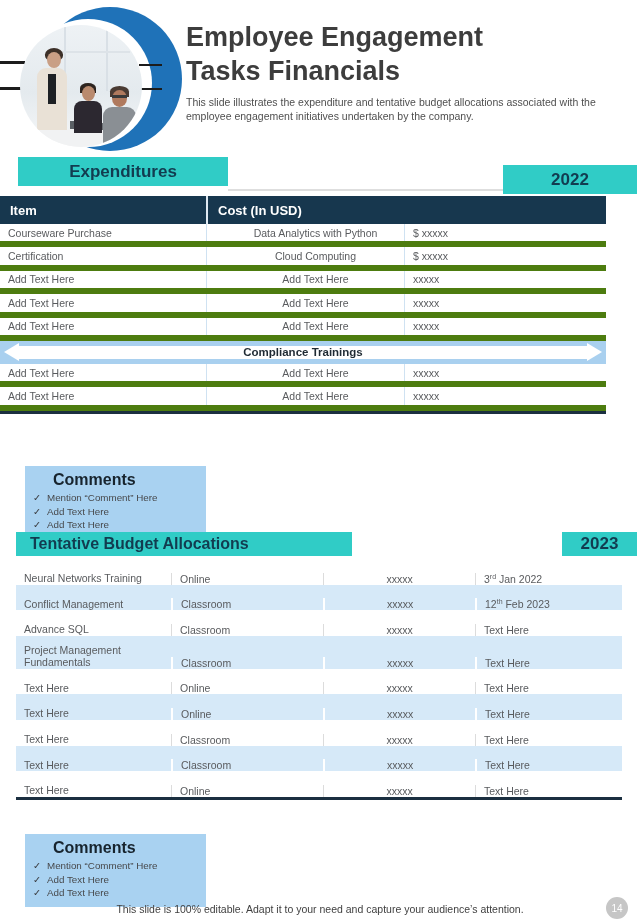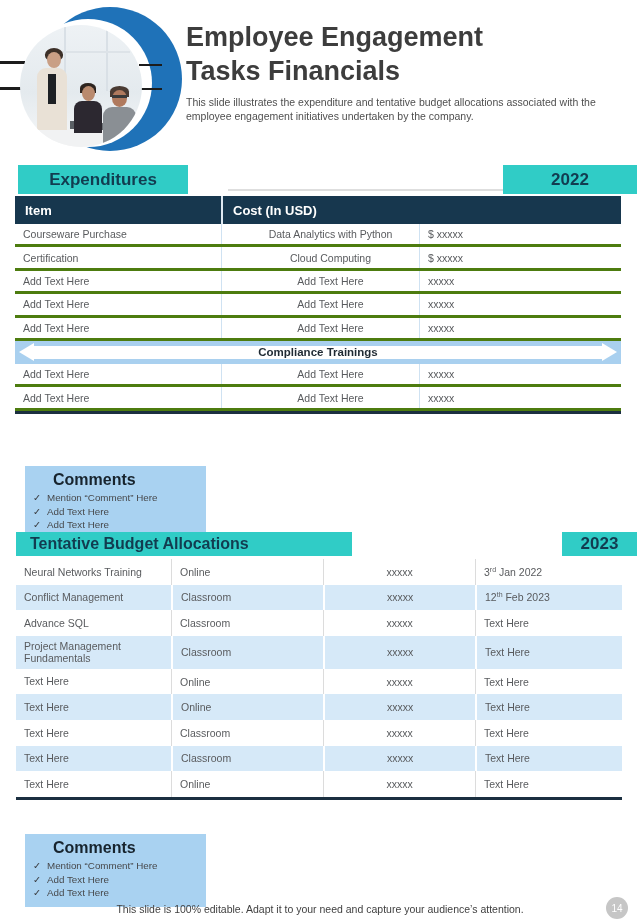--- a/index.html
+++ b/index.html
@@ -32,53 +32,53 @@
   .pC-head{left:92px;top:65px;width:15px;height:17px;border-radius:50%;background:#b07a5e;}
   .pC-glasses{left:92px;top:70px;width:15px;height:3px;background:#3a3a3a;}
   .pC-body{left:83px;top:82px;width:33px;height:40px;border-radius:9px 9px 0 0;background:#8a8f94;}
   .desk{left:0;top:104px;width:122px;height:20px;background:#f1f2f3;}
   .laptop1{left:50px;top:96px;width:18px;height:8px;background:#5a5f64;}
   .laptop2{left:76px;top:98px;width:20px;height:7px;background:#6a6f74;}
   .title{position:absolute;left:186px;top:20px;width:370px;font-size:27px;line-height:34px;font-weight:bold;color:#3d3d3d;}
   .subtitle{position:absolute;left:186px;top:95px;width:448px;font-size:10.5px;line-height:14px;color:#4f4f4f;}
   
   .banner{position:absolute;background:#30CCC6;color:#123C50;font-weight:bold;display:flex;align-items:center;}
-  #exp-banner{left:18px;top:165px;width:170px;height:29px;font-size:17px;justify-content:center;}
+  #exp-banner{left:18px;top:157px;width:210px;height:29px;font-size:17px;justify-content:center;}
   #exp-year{left:503px;top:165px;width:134px;height:29px;font-size:17px;justify-content:center;}
   #exp-connector{position:absolute;left:228px;top:189px;width:275px;height:2px;background:#dedede;}
   #bud-banner{left:16px;top:532px;width:322px;height:24px;font-size:16px;padding-left:14px;}
   #bud-year{left:562px;top:532px;width:75px;height:24px;font-size:17px;justify-content:center;}
   
-  #etable{position:absolute;left:15px;top:196px;width:606px;border-bottom:3px solid #1b2f40;}
+  #etable{position:absolute;left:0;top:196px;width:606px;border-bottom:3px solid #1b2f40;}
   #etable *,#btable *{box-sizing:border-box;}
   .ehead{display:flex;background:#17374E;height:28px;}
   .hc{display:flex;align-items:center;padding-left:10px;color:#fff;font-weight:bold;font-size:13px;}
   .hc1{width:206px;}.hc2{width:198px;}.hc3{width:202px;}
   .hc + .hc{border-left:2px solid #dfe9f2;}
   .arow{position:relative;height:23px;background:#A9D0EF;}
   .abar{position:absolute;left:18px;right:18px;top:5px;bottom:5px;background:#fff;}
   .ah{position:absolute;width:0;height:0;border-top:9px solid transparent;border-bottom:9px solid transparent;top:2.5px;}
   .ah.l{left:4px;border-right:15px solid #fff;}
   .ah.r{right:4px;border-left:15px solid #fff;}
   .albl{position:absolute;left:0;width:100%;top:0;text-align:center;line-height:23px;font-weight:bold;font-size:11.5px;color:#1f2a33;}
-  .drow{display:flex;height:23.4px;background:#fff;border-bottom:3px solid #4d7c0f;font-size:10.5px;color:#595b5e;}
+  .drow{display:flex;height:23.4px;background:#fff;border-bottom:6px solid #4d7c0f;font-size:10.5px;color:#595b5e;}
   .dc{display:flex;align-items:center;padding-left:20px;}
   .dc1{width:206px;padding-left:8px;}
   .dc2{width:198px;justify-content:center;text-align:center;}
   .dc3{width:202px;padding-left:8px;}
   .dc + .dc{border-left:1px solid #cfe2f2;}
   
   #btable{position:absolute;left:16px;top:559px;width:606px;border-bottom:3px solid #1b2f40;}
   .bhead{display:flex;background:#17374E;height:32px;color:#fff;font-weight:bold;font-size:11px;}
   .bh{display:flex;align-items:center;padding-left:8px;}
   .bh1{width:155px;}.bh2{width:152px;}
   .bh3{width:152px;white-space:nowrap;font-size:10.6px;}
   .bh4{width:147px;flex-direction:column;align-items:flex-start;justify-content:center;line-height:12.5px;}
   .bh + .bh{border-left:2px solid #ffffff;}
-  .brow{display:flex;height:25.6px;background:#fff;font-size:10.5px;color:#595b5e;}
+  .brow{display:flex;height:25.6px;background:#fff;font-size:10.5px;color:#595b5e;align-items:flex-end;}
   .brow.alt{background:#D6E9F8;}
   .brow.tall{height:33px;}
   .bc{display:flex;align-items:center;}
   .bc1{width:155px;padding-left:8px;line-height:12.5px;}
   .bc2{width:152px;padding-left:8px;}
   .bc3{width:152px;justify-content:center;}
   .bc4{width:147px;padding-left:8px;}
   .brow.alt .bc + .bc{border-left:2px solid #ffffff;}
   .brow:not(.alt) .bc + .bc{border-left:1px solid #dcdcdc;}
   .d-sup{font-size:7px;vertical-align:super;line-height:0;}

